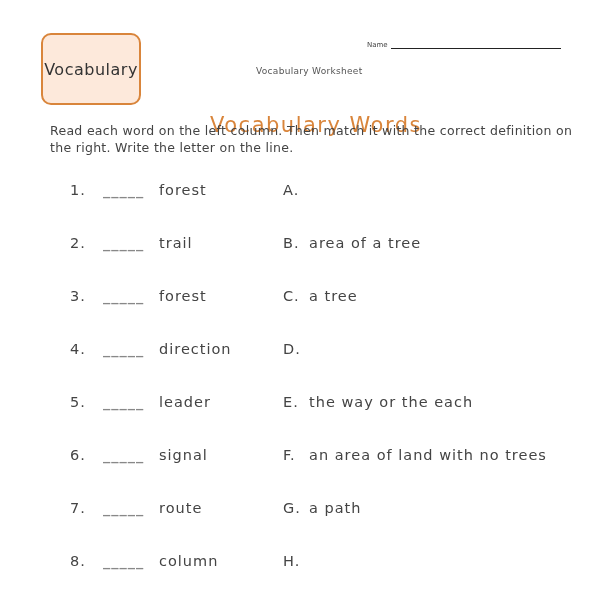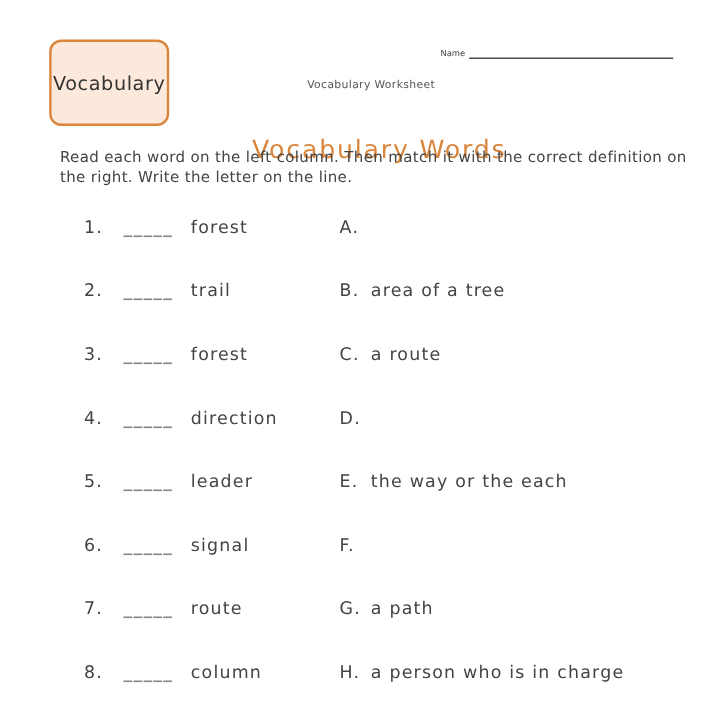--- a/index.html
+++ b/index.html
@@ -95,33 +95,33 @@
 <div class="defs">
   <div class="def-row">
       <span class="letter">A.</span>
     </div>
   <div class="def-row">
       <span class="letter">B.</span>
       <span>area of a tree</span>
     </div>
   <div class="def-row">
       <span class="letter">C.</span>
-      <span>a route</span>
+      <span>a tree</span>
     </div>
   <div class="def-row">
       <span class="letter">D.</span>
     </div>
   <div class="def-row">
       <span class="letter">E.</span>
       <span>the way or the each</span>
     </div>
   <div class="def-row">
       <span class="letter">F.</span>
+      <span>an area of land with no trees</span>
     </div>
   <div class="def-row">
       <span class="letter">G.</span>
       <span>a path</span>
     </div>
   <div class="def-row">
       <span class="letter">H.</span>
-      <span>a person who is in charge</span>
     </div>
 </div>
 
 </body></html>

